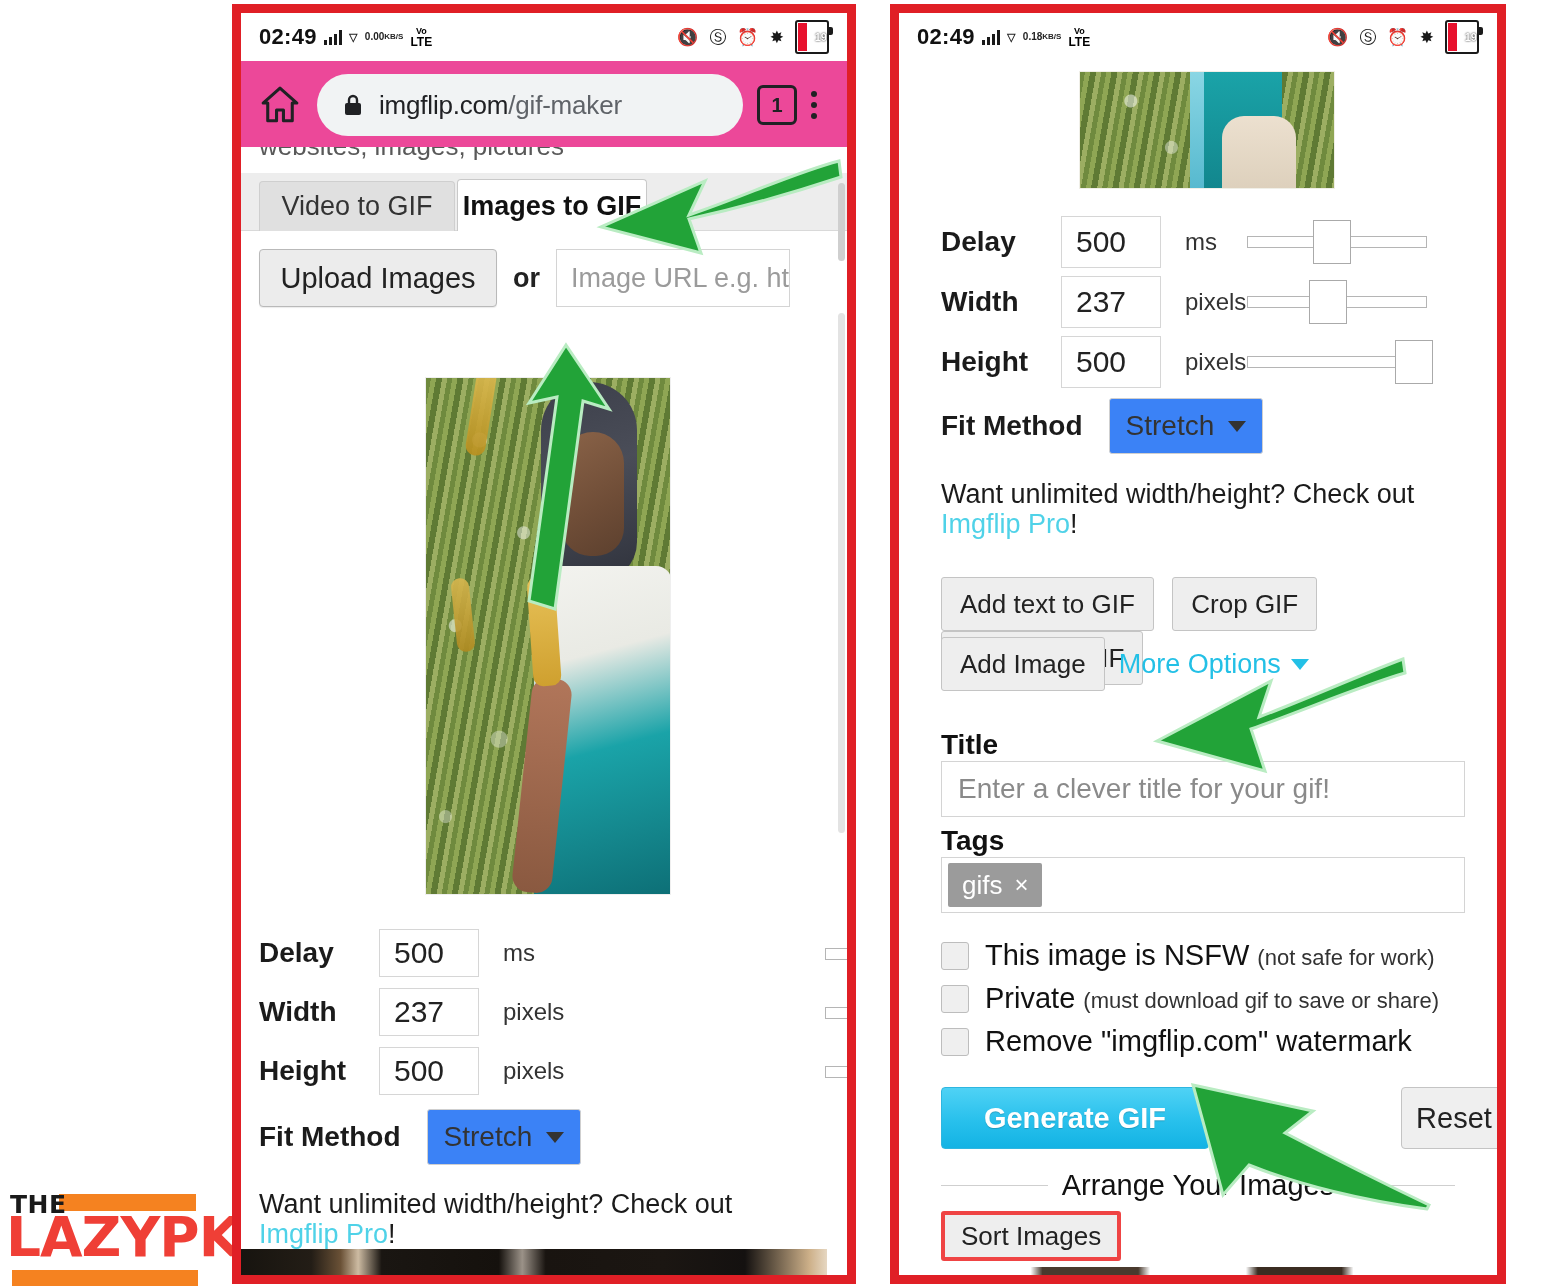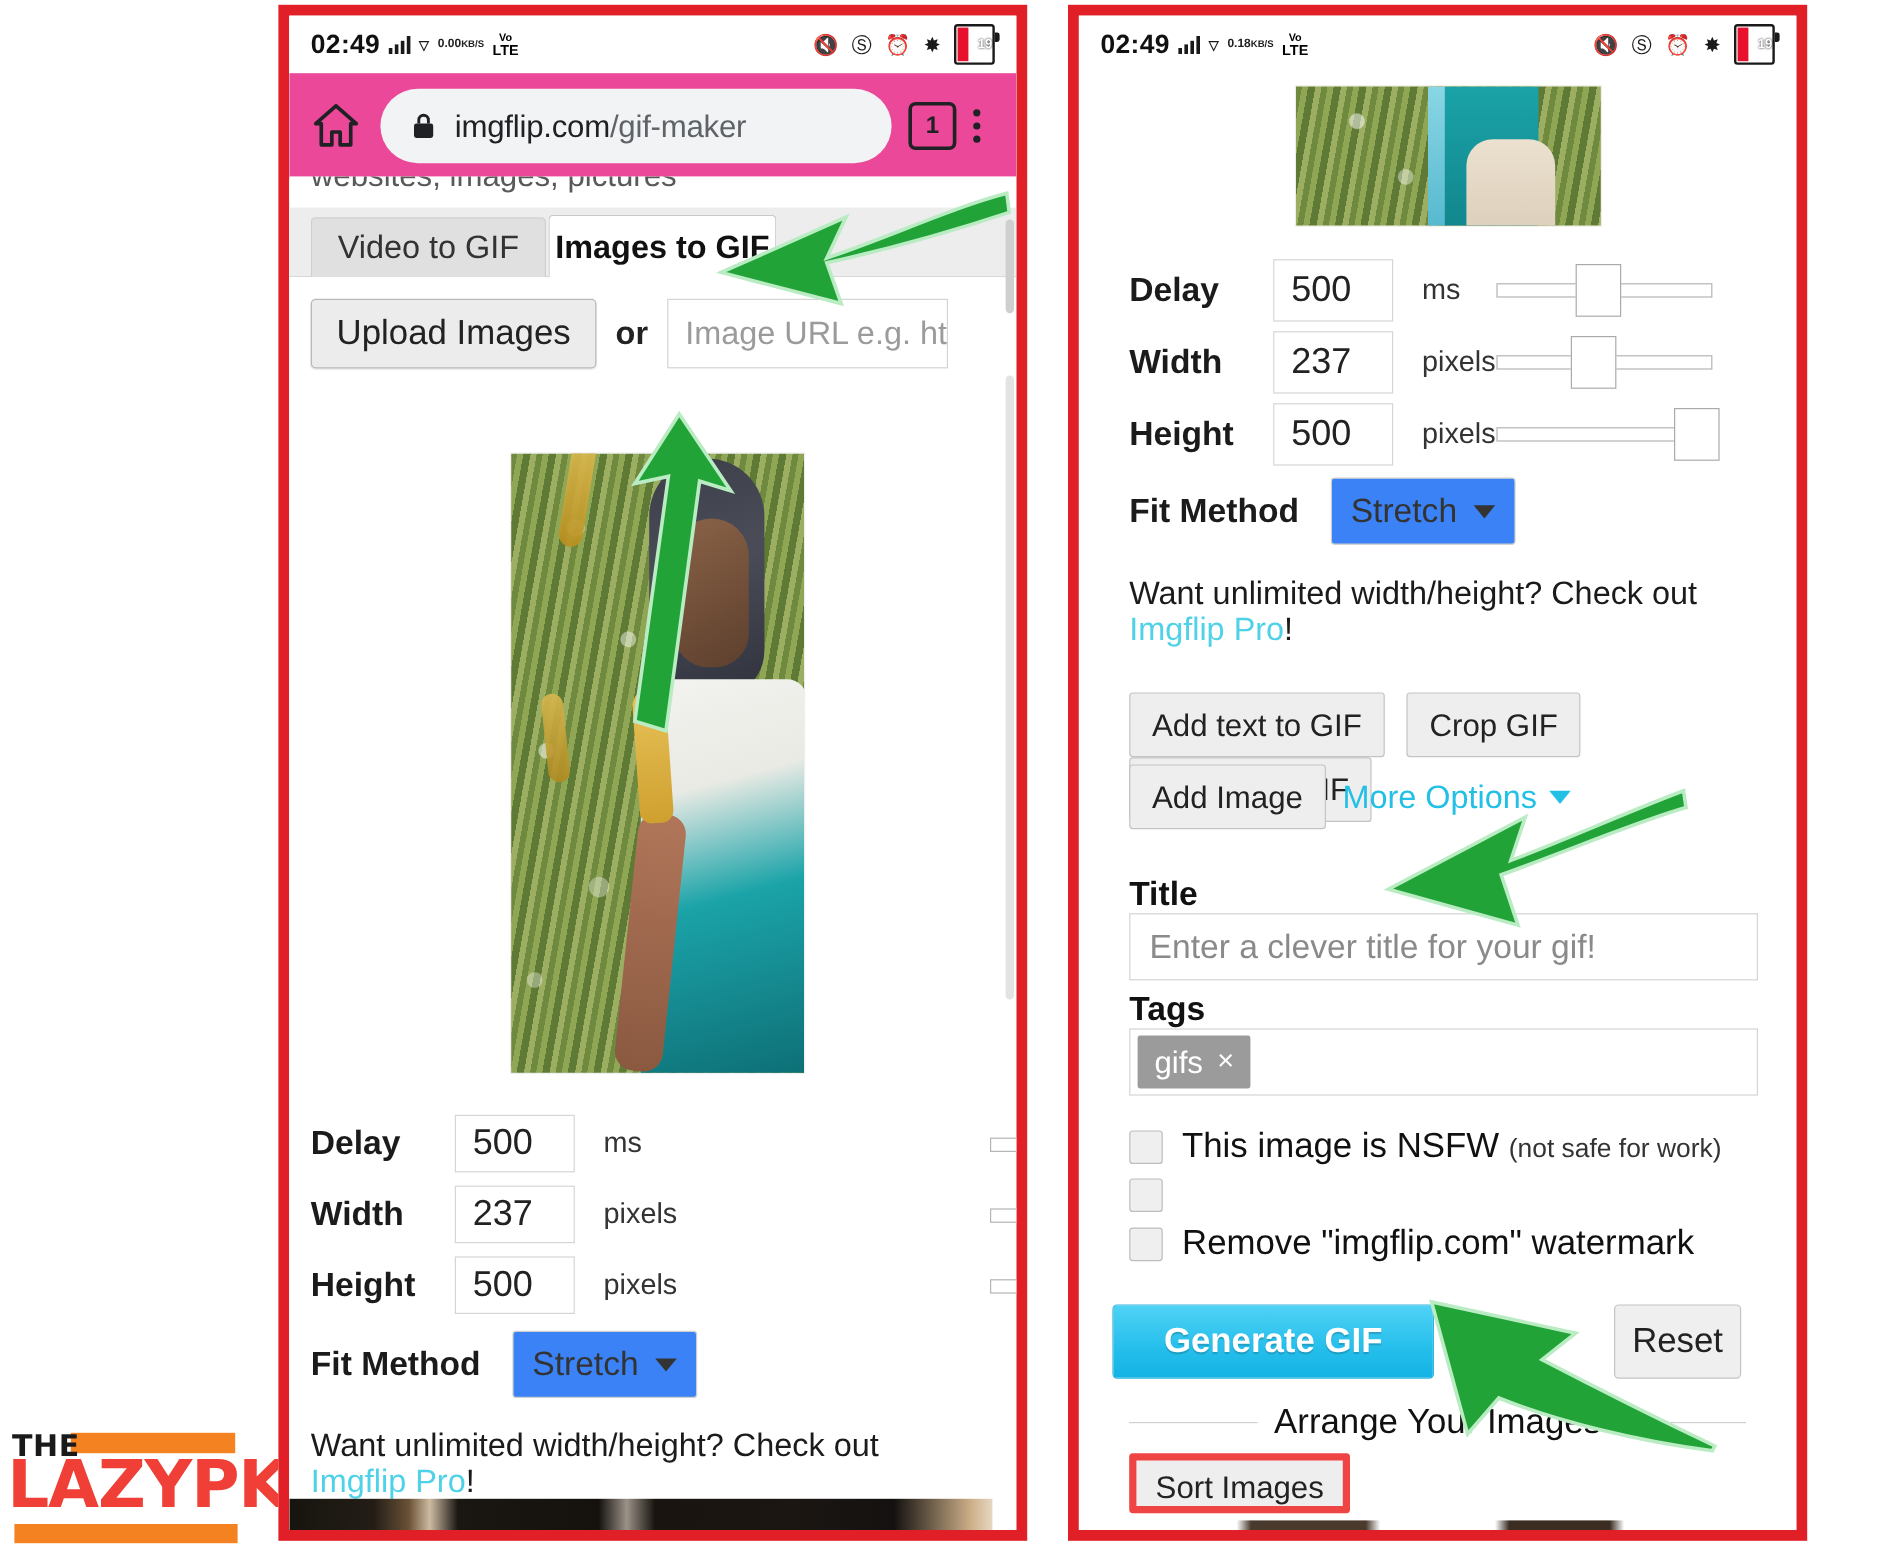--- a/index.html
+++ b/index.html
@@ -266,22 +266,22 @@
   }
   .resetbtn {
     width:106px; height:62px; border:1px solid #c4c4c4; border-radius:4px; background:#efefef;
     color:#222; font-size:29px; display:flex; align-items:center; justify-content:center;
   }
   .arrange {
     position:absolute; left:18px; right:18px; display:flex; align-items:center; gap:14px;
   }
   .arrange .line { flex:1; height:1px; background:#cfcfcf; }
   .arrange .txt { font-size:29px; color:#111; }
-  .sortbtn { border:6px solid #ef4444; border-radius:3px; background:#eee; height:50px;
-             display:inline-flex; align-items:flex-end; padding:0 16px; font-size:26px; color:#222; }
+  .sortbtn { border:4px solid #ef4444; border-radius:3px; background:#eee; height:50px;
+             display:inline-flex; align-items:center; padding:0 16px; font-size:26px; color:#222; }
 
   
   .arrow { position:absolute; pointer-events:none; }
 </style>
 </head>
 <body>
 
 <div id="root">
 
   <div class="logo">
@@ -580,28 +580,30 @@
         </div>
 
         <div style="position:absolute; left:42px; top:878px; width:540px;">
           <div class="checkrow">
             <span class="cbox"></span>
             <span class="ctext"><span>This image is NSFW</span>
                <small>(not safe for work)</small></span>
           </div>
           <div class="checkrow">
             <span class="cbox"></span>
+            <span class="ctext"><span>Private</span>
+               <small>(must download gif to save or share)</small></span>
           </div>
           <div class="checkrow">
             <span class="cbox"></span>
             <span class="ctext"><span>Remove "imgflip.com" watermark</span></span>
           </div>
         </div>
 
-        <div style="position:absolute; left:28px; top:1026px; width:524px; display:flex; align-items:center;">
+        <div style="position:absolute; left:42px; top:1026px; width:566px; display:flex; align-items:center;">
           <div class="genbtn">
             <span>Generate GIF</span>
           </div>
           <div class="resetbtn" style="margin-left:auto;">
             <span>Reset</span>
           </div>
         </div>
 
         <div class="arrange" style="left:42px; right:42px; top:1108px;">
           <span class="line"></span>

